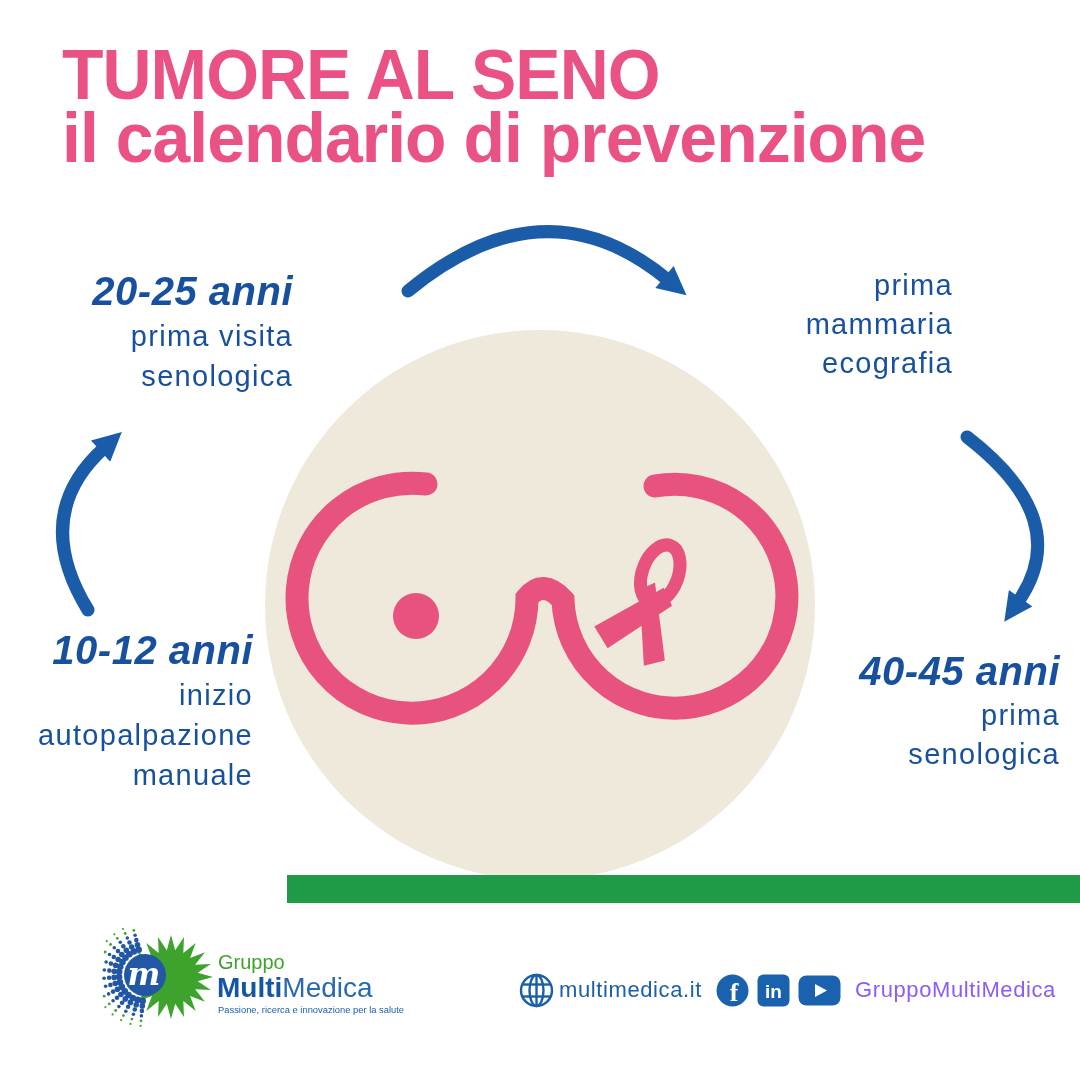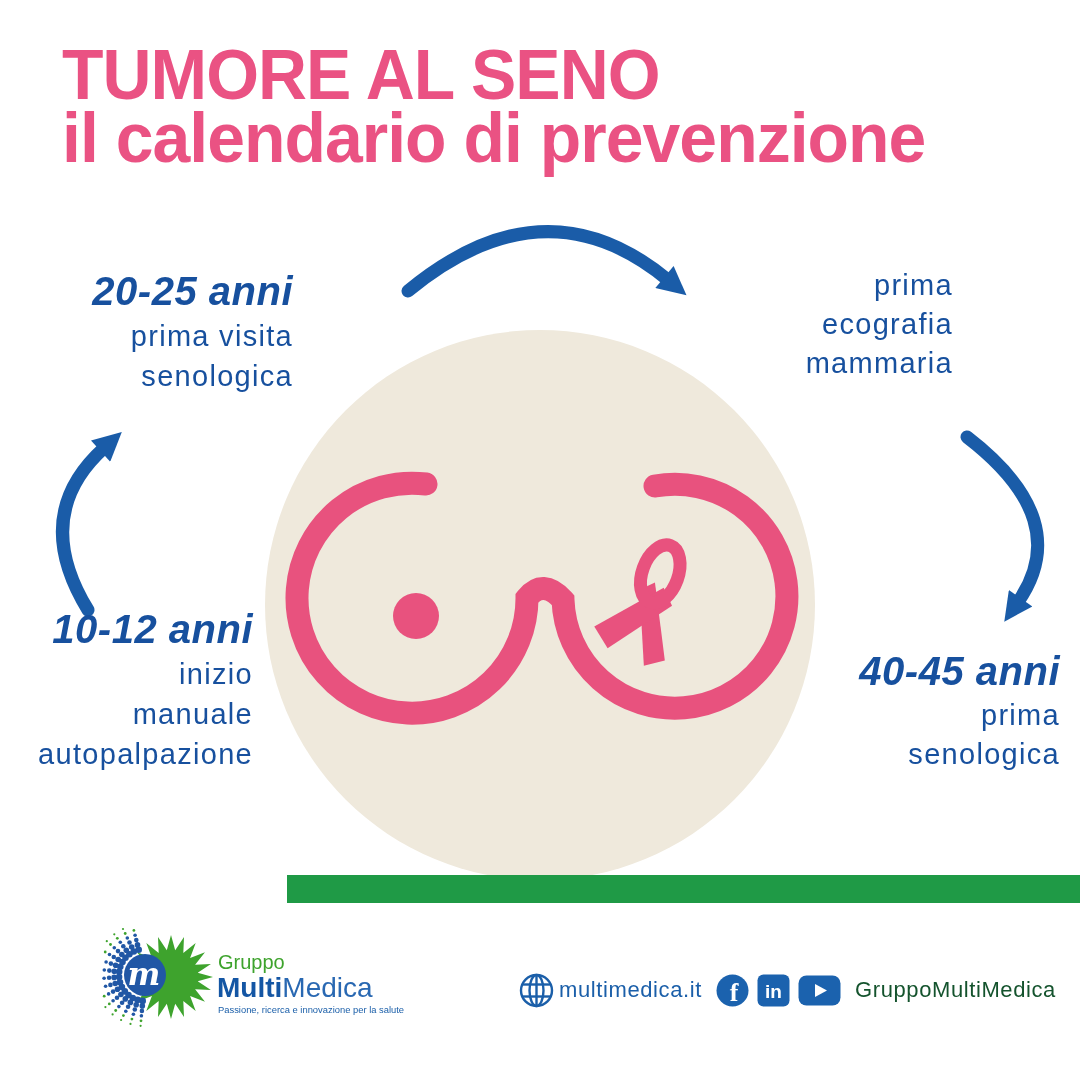--- a/index.html
+++ b/index.html
@@ -12,35 +12,35 @@
     position:absolute;left:62px;top:44px;margin:0;
     color:#EA5283;font-weight:bold;font-size:70px;line-height:63px;
     letter-spacing:-1px;transform:scaleX(.97);transform-origin:left top;white-space:nowrap;
   }
   
   .milestone{position:absolute;color:#17509E;text-align:right;}
   .milestone .age{font-size:40px;font-weight:bold;line-height:46px;letter-spacing:.5px;font-style:italic;}
   .milestone .desc{font-size:29px;line-height:40px;letter-spacing:1.3px;margin-top:2px;}
   .m-tl{left:0;top:268px;width:293px;}
   .m-tr{left:653px;top:264px;width:300px;}
-  .m-bl{left:0;top:606px;width:253px;}
+  .m-bl{left:0;top:627px;width:253px;}
   .m-br{left:760px;top:648px;width:300px;text-align:right;}
   .m-br .desc,.m-tr .desc{line-height:39px;}
   
   .center-art{position:absolute;left:265px;top:330px;width:550px;height:550px;}
   
   .arrows{position:absolute;left:0;top:0;width:1080px;height:1080px;pointer-events:none;}
   
   .green-bar{position:absolute;left:287px;top:875px;width:793px;height:28px;background:#1F9A46;}
   
   .logo-svg{position:absolute;left:100px;top:925px;width:330px;height:110px;}
   .site-group{position:absolute;left:518px;top:971px;height:38px;display:flex;align-items:center;gap:4px;}
   .site-text{color:#1B5FA9;font-size:22px;letter-spacing:.6px;}
   .social-group{position:absolute;left:716px;top:971px;height:38px;display:flex;align-items:center;gap:8px;}
-  .handle-text{color:#14532d;font-size:22px;letter-spacing:.6px;margin-left:6px;text-align:right;}
+  .handle-text{color:#8b5cf6;font-size:22px;letter-spacing:.6px;margin-left:6px;text-align:right;}
 </style>
 </head>
 <body>
 
 <div class="canvas">
 
   <h1 class="title">
     <span>TUMORE AL SENO</span><br>
     <span>il calendario di prevenzione</span>
   </h1>
@@ -60,31 +60,31 @@
     <div class="age">20-25 anni</div>
     <div class="desc">
       <div>prima visita</div>
       <div>senologica</div>
     </div>
   </div>
 
   <div class="milestone m-tr">
     <div class="desc">
       <div>prima</div>
+      <div>mammaria</div>
       <div>ecografia</div>
-      <div>mammaria</div>
     </div>
   </div>
 
   <div class="milestone m-bl">
     <div class="age">10-12 anni</div>
     <div class="desc">
       <div>inizio</div>
+      <div>autopalpazione</div>
       <div>manuale</div>
-      <div>autopalpazione</div>
     </div>
   </div>
 
   <div class="milestone m-br">
     <div class="age">40-45 anni</div>
     <div class="desc">
       <div>prima</div>
       <div>senologica</div>
     </div>
   </div>

